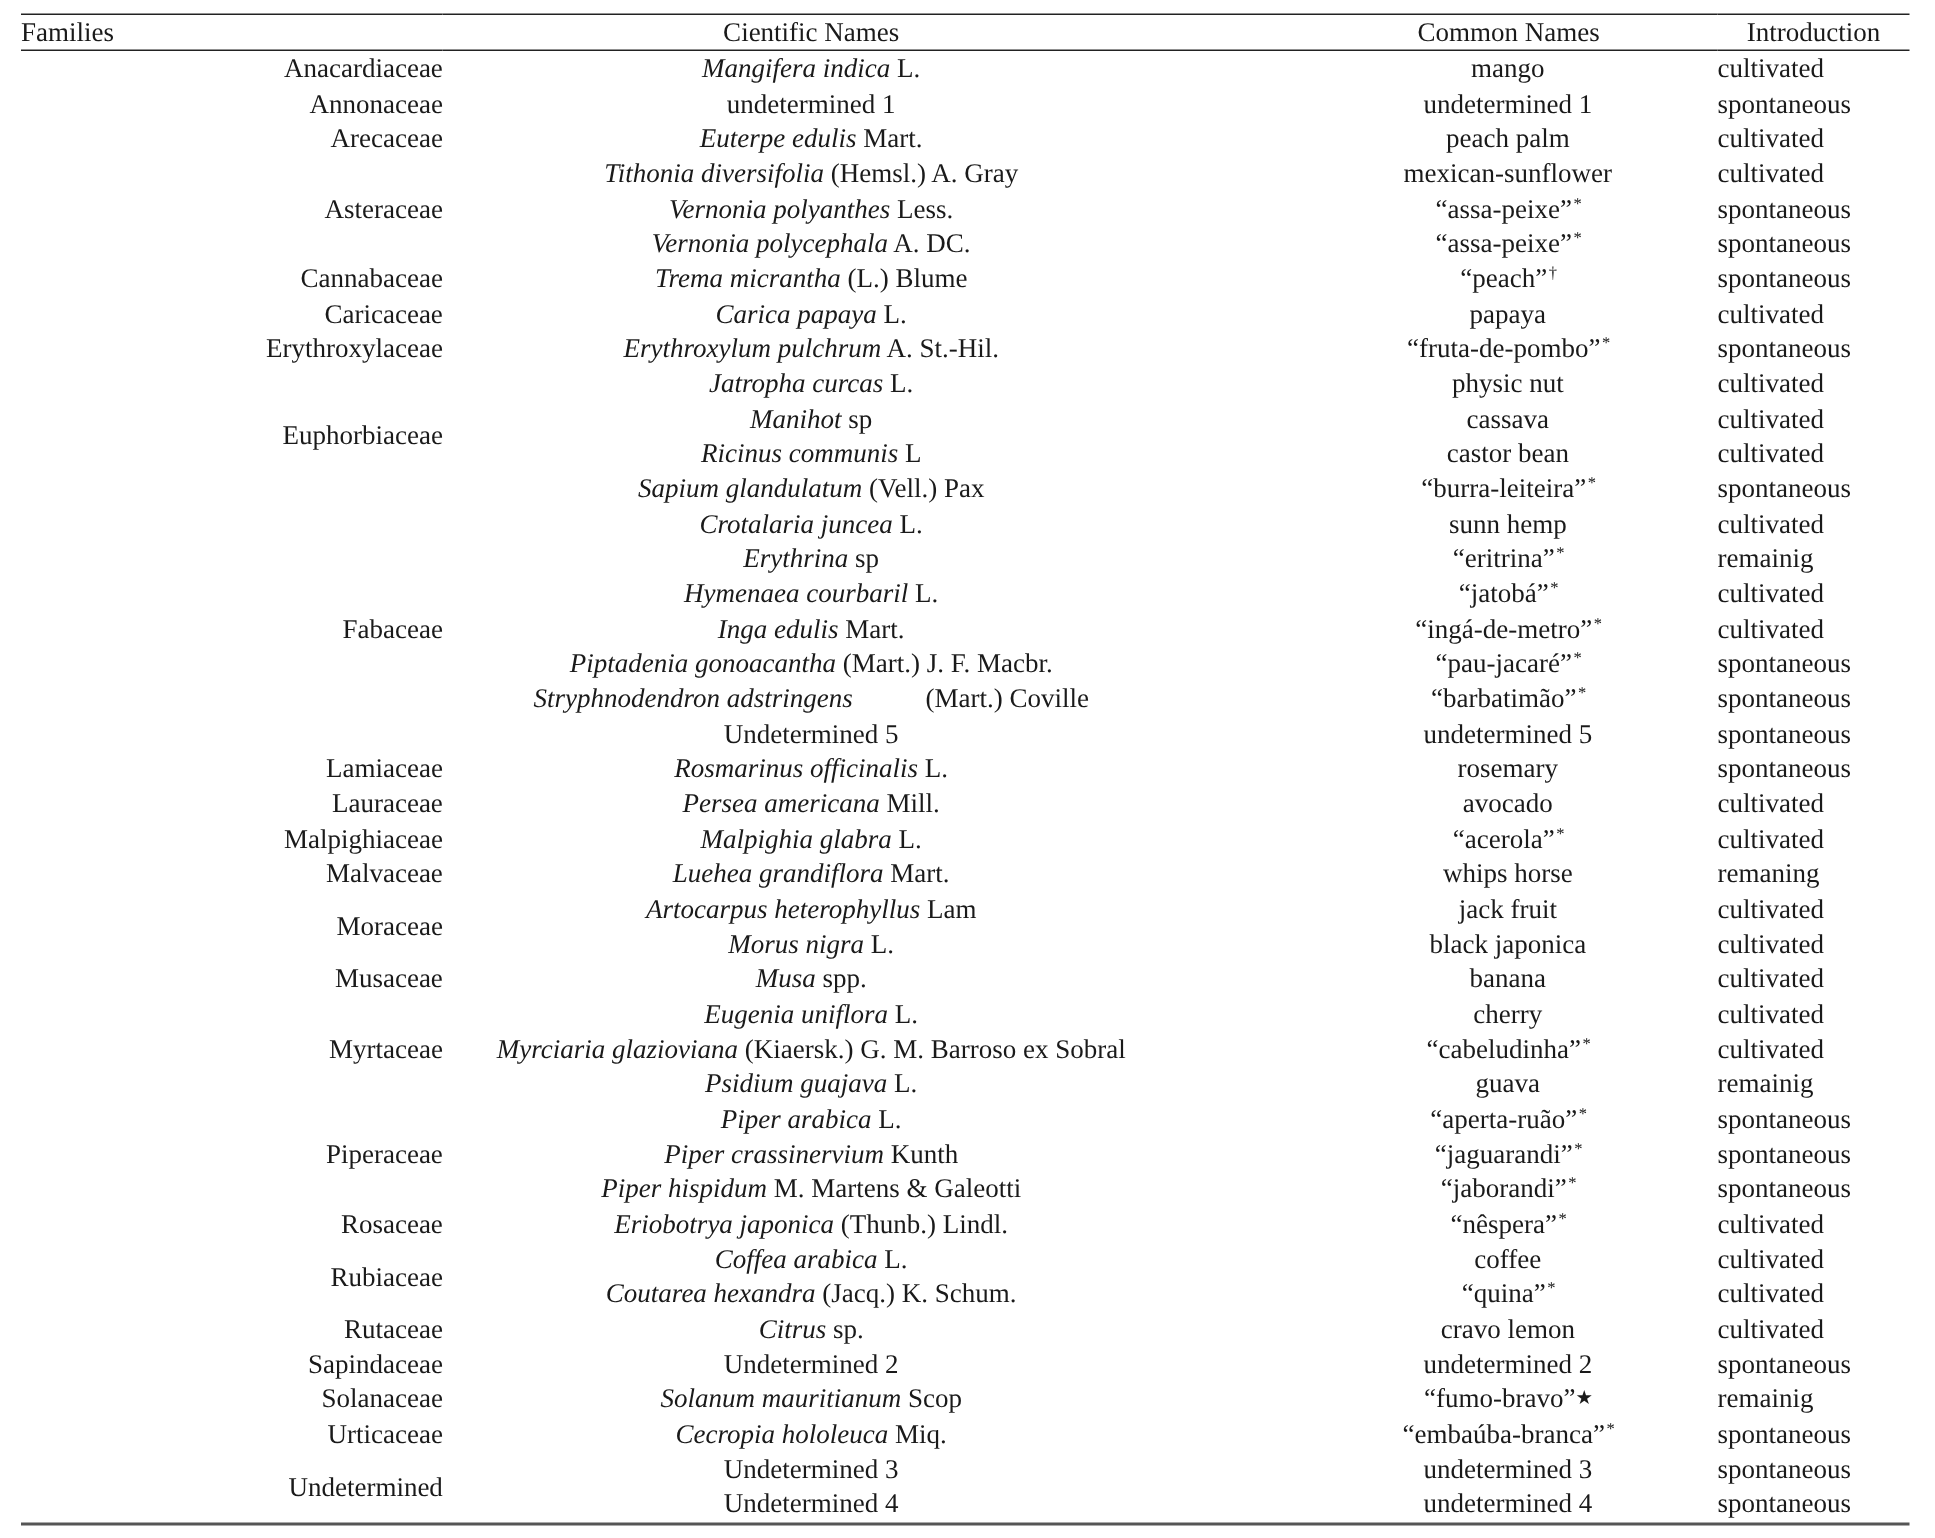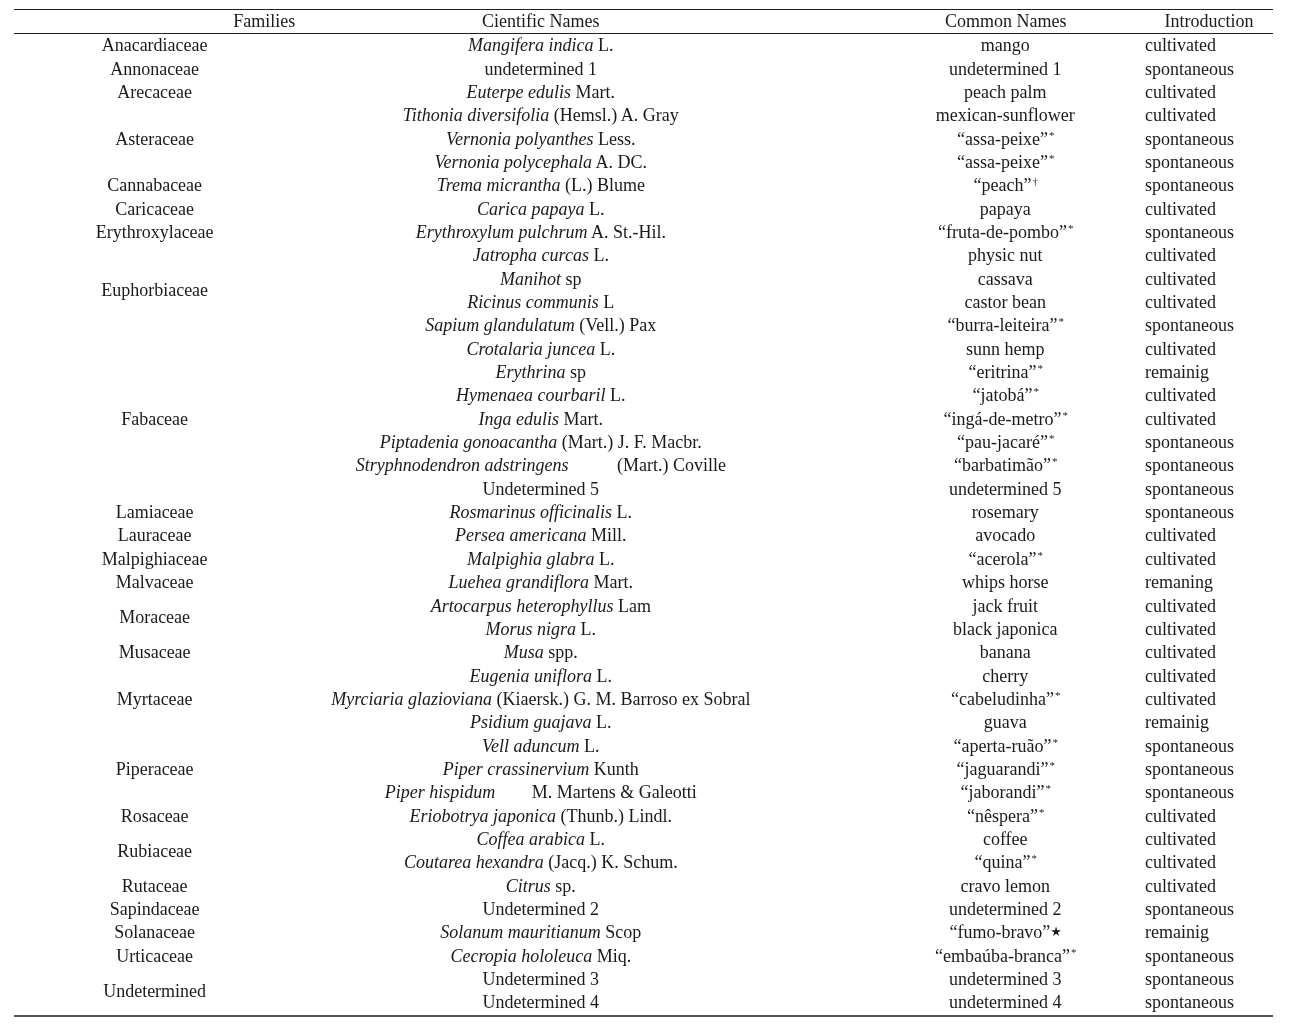--- a/index.html
+++ b/index.html
@@ -9,25 +9,25 @@
       color: #1a1a1a;
     }
     .table-wrap { position: absolute; left: 14px; top: 9px; width: 1259px; }
     table { border-collapse: collapse; width: 100%; font-size: 18px; line-height: 23.3px; }
     thead tr { border-top: 1.5px solid #222; border-bottom: 1.5px solid #222; }
     thead th { font-weight: normal; height: 23px; padding: 0; }
     tbody tr { height: 23.35px; }
     tbody td { padding: 0; vertical-align: middle; white-space: nowrap; }
     tbody tr:last-child td { }
     .bottom-rule { position: absolute; left: 14px; top: 1015px; width: 1259px; height: 0; border-top: 2.5px solid #555; }
-    .col-family { text-align: center; width: 290px; }
+    .col-family { text-align: right; width: 290px; }
     .col-sci { text-align: center; width: 495px; }
     .col-common { text-align: center; width: 286px; padding-left: 80px; }
     .col-intro { width: 130px; }
-    th.col-family { text-align: right; }
+    th.col-family { text-align: left; }
     .genus { font-style: italic; }
     sup.mark { font-size: 11px; vertical-align: 6px; line-height: 0; margin-left: 1px; }
   </style>
 </head>
 <body>
 
 <div class="table-wrap">
   <table>
     <thead>
       <tr>
@@ -211,33 +211,33 @@
           <td class="col-intro">cultivated</td>
         </tr>
         <tr>
           <td class="col-family"></td>
           <td class="col-sci"><span class="genus">Psidium guajava</span><span style="white-space: pre;"> L.</span></td>
           <td class="col-common"><span>guava</span><sup class="mark"></sup></td>
           <td class="col-intro">remainig</td>
         </tr>
         <tr>
           <td class="col-family"></td>
-          <td class="col-sci"><span class="genus">Vell aduncum</span><span style="white-space: pre;"> L.</span></td>
+          <td class="col-sci"><span class="genus">Piper arabica</span><span style="white-space: pre;"> L.</span></td>
           <td class="col-common"><span>“aperta-ruão”</span><sup class="mark">*</sup></td>
           <td class="col-intro">spontaneous</td>
         </tr>
         <tr>
           <td class="col-family">Piperaceae</td>
           <td class="col-sci"><span class="genus">Piper crassinervium</span><span style="white-space: pre;"> Kunth</span></td>
           <td class="col-common"><span>“jaguarandi”</span><sup class="mark">*</sup></td>
           <td class="col-intro">spontaneous</td>
         </tr>
         <tr>
           <td class="col-family"></td>
-          <td class="col-sci"><span class="genus">Piper hispidum</span><span style="white-space: pre; padding-left: 32px;"> M. Martens &amp; Galeotti</span></td>
+          <td class="col-sci"><span class="genus">Piper hispidum</span><span style="white-space: pre;"> M. Martens &amp; Galeotti</span></td>
           <td class="col-common"><span>“jaborandi”</span><sup class="mark">*</sup></td>
           <td class="col-intro">spontaneous</td>
         </tr>
         <tr>
           <td class="col-family">Rosaceae</td>
           <td class="col-sci"><span class="genus">Eriobotrya japonica</span><span style="white-space: pre;"> (Thunb.) Lindl.</span></td>
           <td class="col-common"><span>“nêspera”</span><sup class="mark">*</sup></td>
           <td class="col-intro">cultivated</td>
         </tr>
         <tr>

